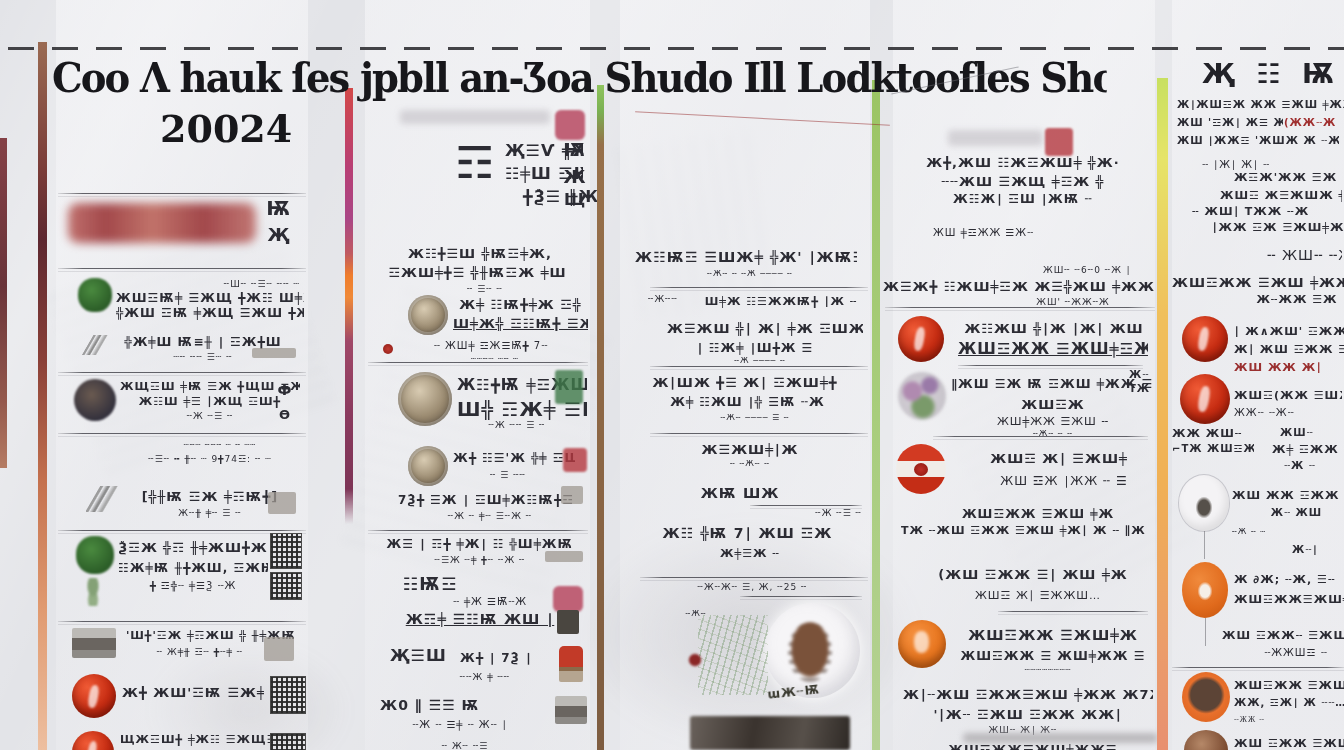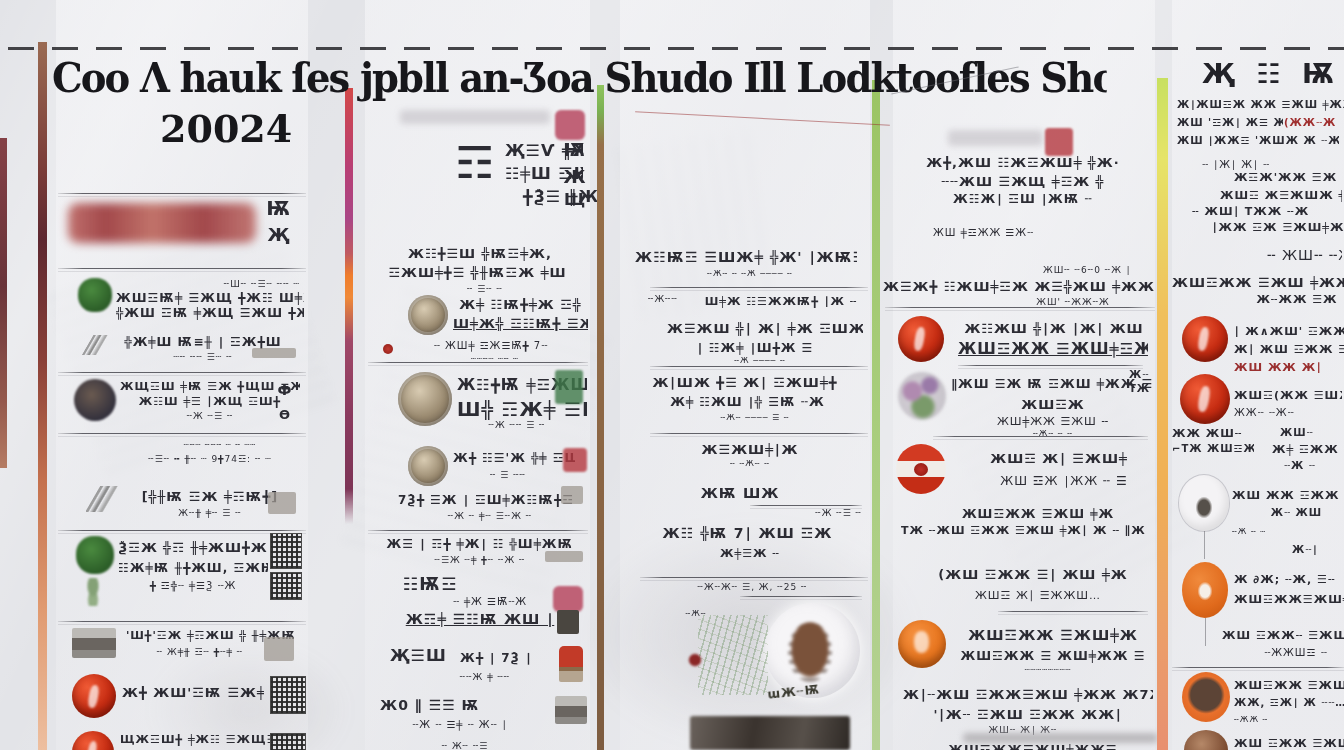--- a/index.html
+++ b/index.html
@@ -345,21 +345,21 @@
       <div class="gt" style="top: 545px; left: 120px; width: 50px; font-size: 10px; text-align: left;">Ж╌∣</div>
       <div class="ic balloon-orange" style="top: 562px; left: 10px; width: 46px; height: 56px;"></div>
       <div class="gt" style="top: 574px; left: 62px; width: 108px; font-size: 11px; text-align: left;">Ж ∂Ж; ╌Ж, ☰╌</div>
       <div class="gt" style="top: 594px; left: 62px; width: 110px; font-size: 11px; text-align: left;">ЖШ☲ЖЖ☰ЖШ╪Ж</div>
       <div class="gt" style="top: 630px; left: 50px; width: 122px; font-size: 11px; text-align: center;">ЖШ ☲ЖЖ╌ ☰ЖШ ╪ЖЖ</div>
       <div class="gt" style="top: 648px; left: 74px; width: 100px; font-size: 10px; text-align: center; font-weight: 400;">╌ЖЖШ☲ ╌</div>
       <div class="divider" style="top: 667px; left: 0px; width: 172px;"></div>
       <div class="ic orange-photo-circle" style="top: 672px; left: 10px; width: 48px; height: 50px;"></div>
       <div class="gt" style="top: 680px; left: 62px; width: 110px; font-size: 11px; text-align: left;">ЖШ☲ЖЖ ☰ЖШ ╪ЖЖ</div>
       <div class="gt" style="top: 698px; left: 62px; width: 110px; font-size: 10px; text-align: left;">ЖЖ, ☲Ж∣ Ж ╌╌…</div>
-      <div class="gt" style="top: 716px; left: 62px; width: 90px; font-size: 8px; text-align: left; font-weight: 400;">╌ЖЖ ╌</div>
+      <div class="gt" style="top: 716px; left: 62px; width: 90px; font-size: 8px; text-align: left; font-weight: 400; font-family: Liberation Serif, serif;">╌ЖЖ ╌</div>
       <div class="ic brown-circle" style="top: 730px; left: 12px; width: 44px; height: 40px;"></div>
       <div class="gt" style="top: 738px; left: 62px; width: 110px; font-size: 11px; text-align: left;">ЖШ ☲ЖЖ ☰ЖШ ╪Ж</div>
     </div>
     <div class="vbar" id="bar-left-edge"></div>
   <div class="vbar" id="bar-1"></div>
   <div class="vbar" id="bar-2"></div>
   <div class="vbar" id="bar-3"></div>
   <div class="vbar" id="bar-4"></div>
   <div class="vbar" id="bar-5"></div>
 

